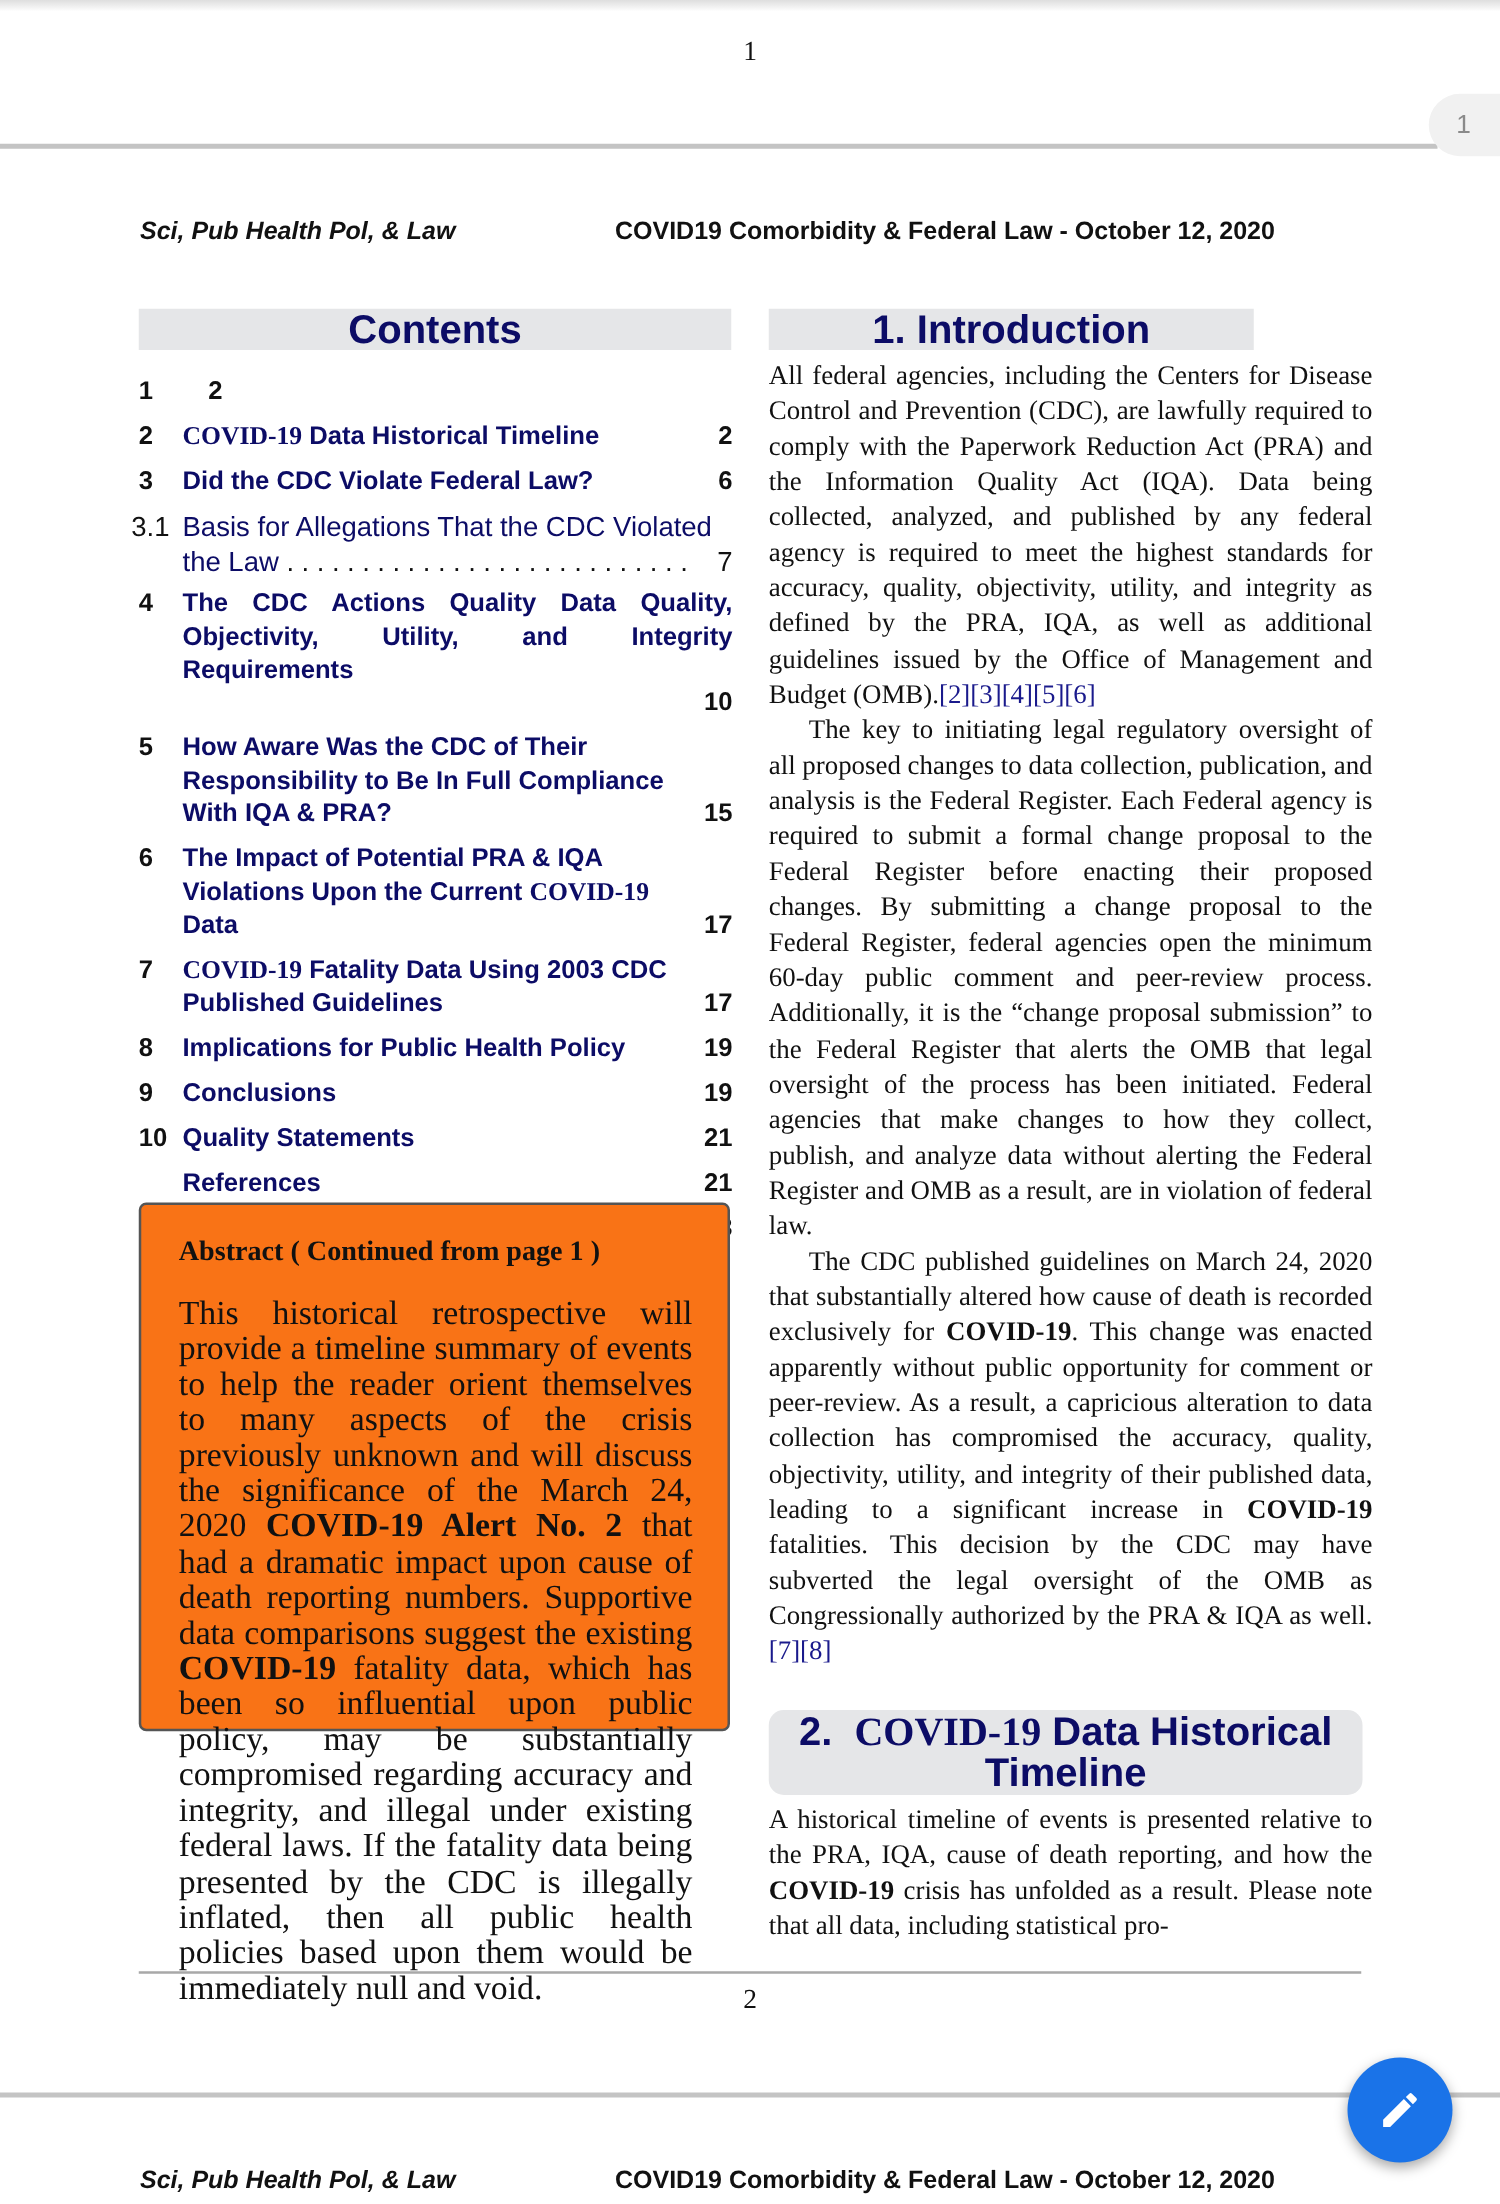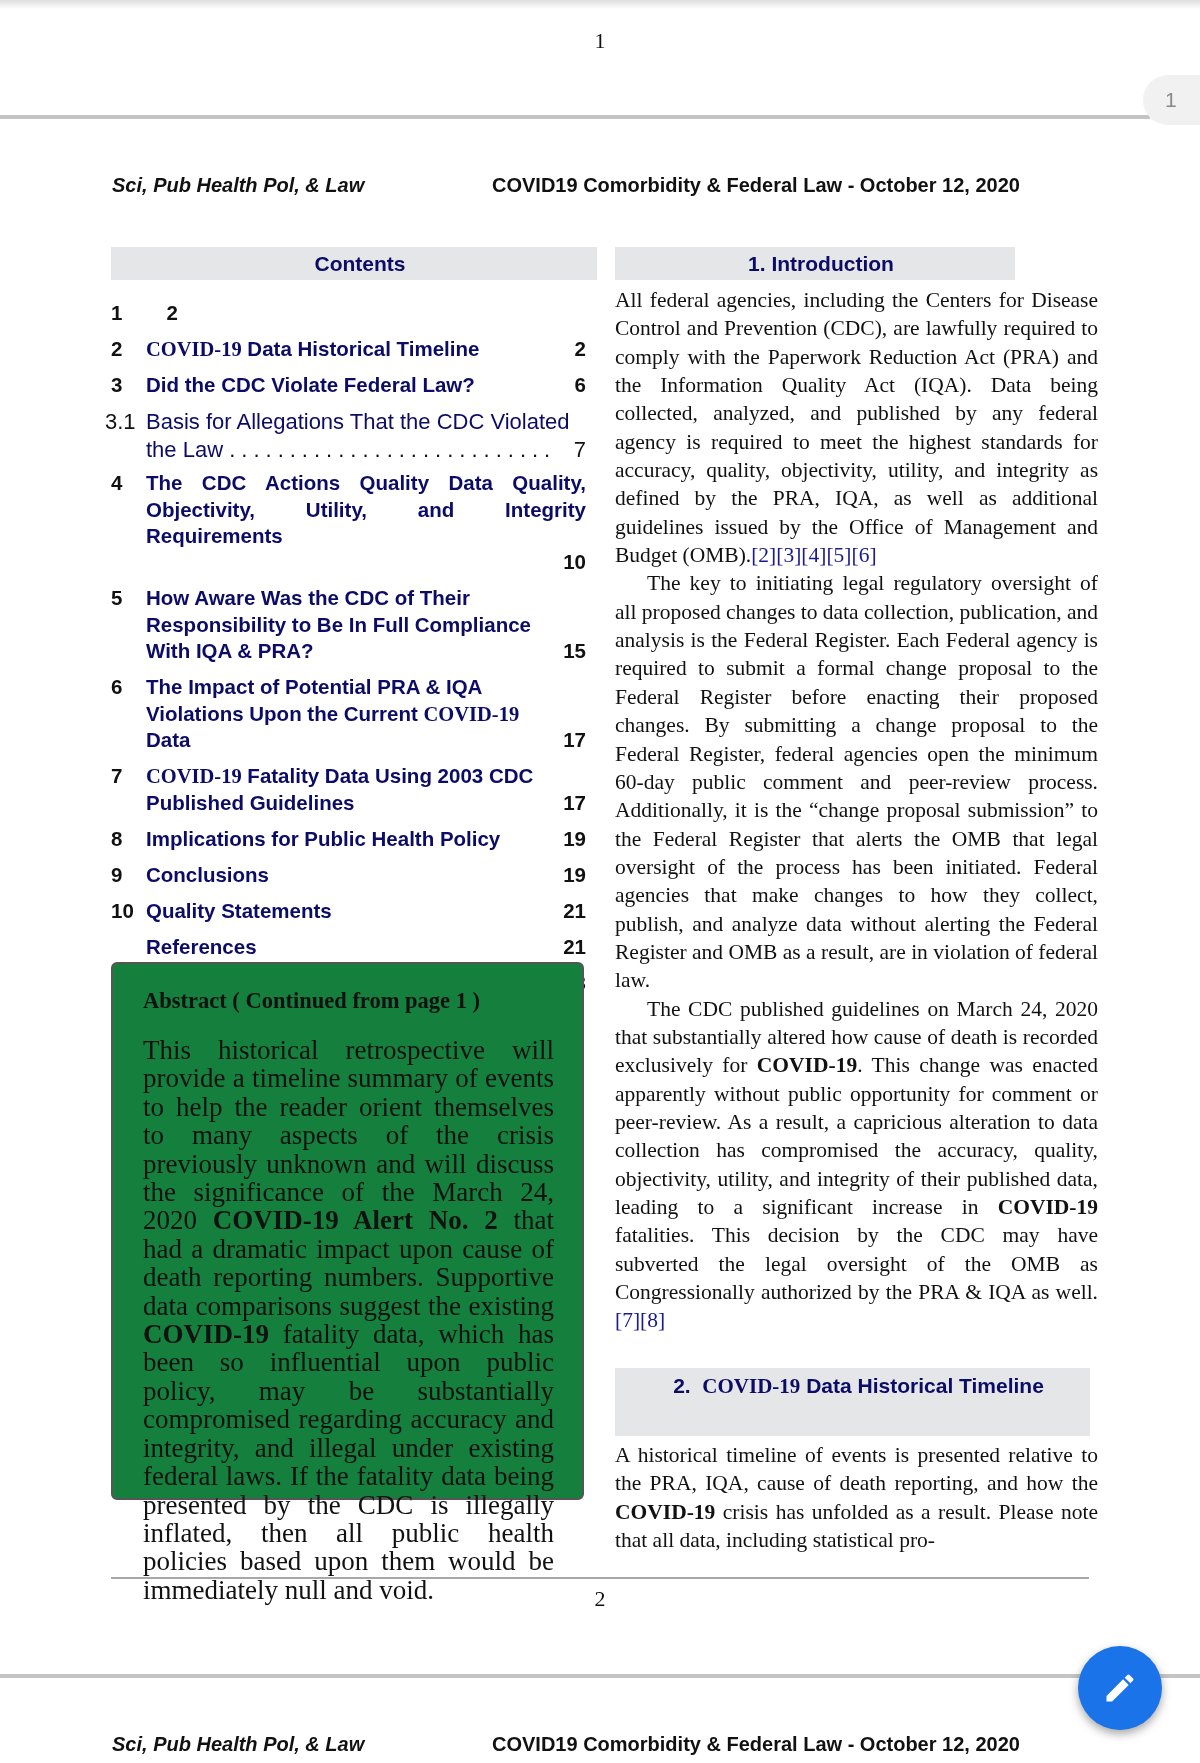--- a/index.html
+++ b/index.html
@@ -4,33 +4,33 @@
 <style>
   html, body { margin:0; padding:0; }
   body { width:1200px; height:1763px; position:relative; overflow:hidden; background:#ffffff; color:#111; }
   .top-shadow { position:absolute; left:0; top:0; width:1200px; height:9px; background:linear-gradient(#dedede,#f4f4f4 70%,#ffffff); }
   .pageno { position:absolute; width:40px; text-align:center; font-family:"Liberation Serif", serif; font-size:22px; color:#111; }
   .page-break { position:absolute; left:0; height:4px; background:#c4c4c4; }
   .page-badge { position:absolute; left:1143px; top:75px; width:70px; height:50px; border-radius:25px 0 0 25px; background:#f1f1f1; color:#8a8a8a; font-family:"Liberation Sans", sans-serif; font-size:21px; line-height:50px; padding-left:22px; box-sizing:border-box; }
   .run-header { position:absolute; left:112px; width:945px; font-family:"Liberation Sans", sans-serif; font-weight:bold; font-size:20px; color:#111; }
   .run-header .journal { position:absolute; left:0; font-style:italic; }
   .run-header .title { position:absolute; left:380px; white-space:nowrap; }
-  .sec-head { position:absolute; background:#e5e6e8; color:#0c0c66; font-family:"Liberation Sans", sans-serif; font-weight:bold; text-align:center; font-size:21px;padding-left:12px; }
+  .sec-head { position:absolute; background:#e5e6e8; color:#0c0c66; font-family:"Liberation Sans", sans-serif; font-weight:bold; text-align:center; font-size:32px; }
   .sec-head .serif { font-family:"Liberation Serif", serif; }
   .toc { position:absolute; left:111px; top:300px; width:475px; font-family:"Liberation Sans", sans-serif; font-size:20.5px; }
   .toc-row { position:relative; display:flex; align-items:flex-start; line-height:26.5px; margin-bottom:9.5px; }
   .toc-num { width:35px; flex:none; font-weight:bold; color:#111; }
   .toc-num.sub { font-weight:normal; width:35px; }
   .toc-text { flex:1; color:#0c0c66; font-weight:bold; text-align:justify; }
   .toc-text.sub { font-weight:normal; }
   .toc-text .serif { font-family:"Liberation Serif", serif; }
   .toc-page { font-weight:bold; color:#111; width:32px; text-align:right; flex:none; align-self:flex-end; }
   .toc-page.sub { font-weight:normal; }
   .toc-dots { color:#111; letter-spacing:6px; font-weight:normal; }
-  .abstract { position:absolute; left:111px; top:962px; width:473px; height:538px; background:#15803d; border:2px solid #555; border-radius:6px; box-sizing:border-box; padding:14px 28px 0 30px; font-family:"Liberation Serif", serif; }
+  .abstract { position:absolute; left:111px; top:962px; width:473px; height:423px; background:#f97316; border:2px solid #555; border-radius:6px; box-sizing:border-box; padding:14px 28px 0 30px; font-family:"Liberation Serif", serif; }
   .abstract-title { font-weight:bold; font-size:22.5px; margin:10px 0 22px 0; }
   .abstract-body { font-size:27px; line-height:28.4px; text-align:justify; hyphens:manual; }
   .col-right { position:absolute; left:615px; width:483px; font-family:"Liberation Serif", serif; font-size:21.5px; line-height:28.35px; text-align:justify; color:#111; }
   .col-right p { margin:0; }
   .col-right p.indent { text-indent:32px; }
   .cite { color:#1a1a8c; }
   b { font-weight:bold; }
   .rule { position:absolute; left:111px; width:978px; height:2px; background:#a8a8a8; }
   .fab { position:absolute; left:1078px; top:1646px; width:84px; height:84px; border-radius:42px; background:#1a73e8; box-shadow:0 4px 10px rgba(0,0,0,0.35); display:flex; align-items:center; justify-content:center; }
 </style>
@@ -124,21 +124,21 @@
 </div>
 
 <div class="sec-head" style="left:615px; top:247px; width:388px; height:33px; line-height:33px;">1. Introduction</div>
 
 <div class="col-right" style="top:286px;">
   <p><span>All federal agencies, including the Centers for Dis­ease Control and Prevention (CDC), are lawfully required to comply with the Paperwork Reduction Act (PRA) and the Information Quality Act (IQA). Data being collected, analyzed, and published by any federal agency is required to meet the highest standards for accuracy, quality, objectivity, utility, and integrity as defined by the PRA, IQA, as well as additional guidelines issued by the Office of Man­agement and Budget (OMB).</span><span class="cite">[2]</span><span class="cite">[3]</span><span class="cite">[4]</span><span class="cite">[5]</span><span class="cite">[6]</span></p>
   <p class="indent">The key to initiating legal regulatory oversight of all proposed changes to data collection, publica­tion, and analysis is the Federal Register. Each Fed­eral agency is required to submit a formal change proposal to the Federal Register before enacting their proposed changes.  By submitting a change proposal to the Federal Register, federal agencies open the minimum 60-day public comment and peer-review process. Additionally, it is the “change proposal submission” to the Federal Register that alerts the OMB that legal oversight of the process has been initiated.  Federal agencies that make changes to how they collect, publish, and analyze data without alerting the Federal Register and OMB as a result, are in violation of federal law.</p>
   <p class="indent"><span>The CDC published guidelines on March 24, 2020 that substantially altered how cause of death is recorded exclusively for </span><b>COVID-19</b><span>. This change was enacted apparently without public opportunity for comment or peer-review.  As a result, a capri­cious alteration to data collection has compromised the accuracy, quality, objectivity, utility, and in­tegrity of their published data, leading to a signifi­cant increase in </span><b>COVID-19</b><span> fatalities. This decision by the CDC may have subverted the legal oversight of the OMB as Congressionally authorized by the PRA &amp; IQA as well.</span><span class="cite">[7]</span><span class="cite">[8]</span></p>
 </div>
 
-<div class="sec-head" style="left:615px; top:1368px; width:475px; height:68px; line-height:33px; padding-top:1px; box-sizing:border-box;">
+<div class="sec-head" style="left:615px; top:1368px; width:475px; height:68px; line-height:33px; padding-top:1px; box-sizing:border-box;border-radius:12px;">
   <span>2.</span>&nbsp;&nbsp;<span class="serif">COVID-19</span><span> Data Historical Timeline</span>
 </div>
 
 <div class="col-right" style="top:1441px;">
   <p><span>A historical timeline of events is presented relative to the PRA, IQA, cause of death reporting, and how the </span><b>COVID-19</b><span> crisis has unfolded as a result. Please note that all data, including statistical pro-</span></p>
 </div>
 
 <div class="rule" style="top:1577px;"></div>
 <div class="pageno" style="left:580px; top:1586px;">2</div>
 

